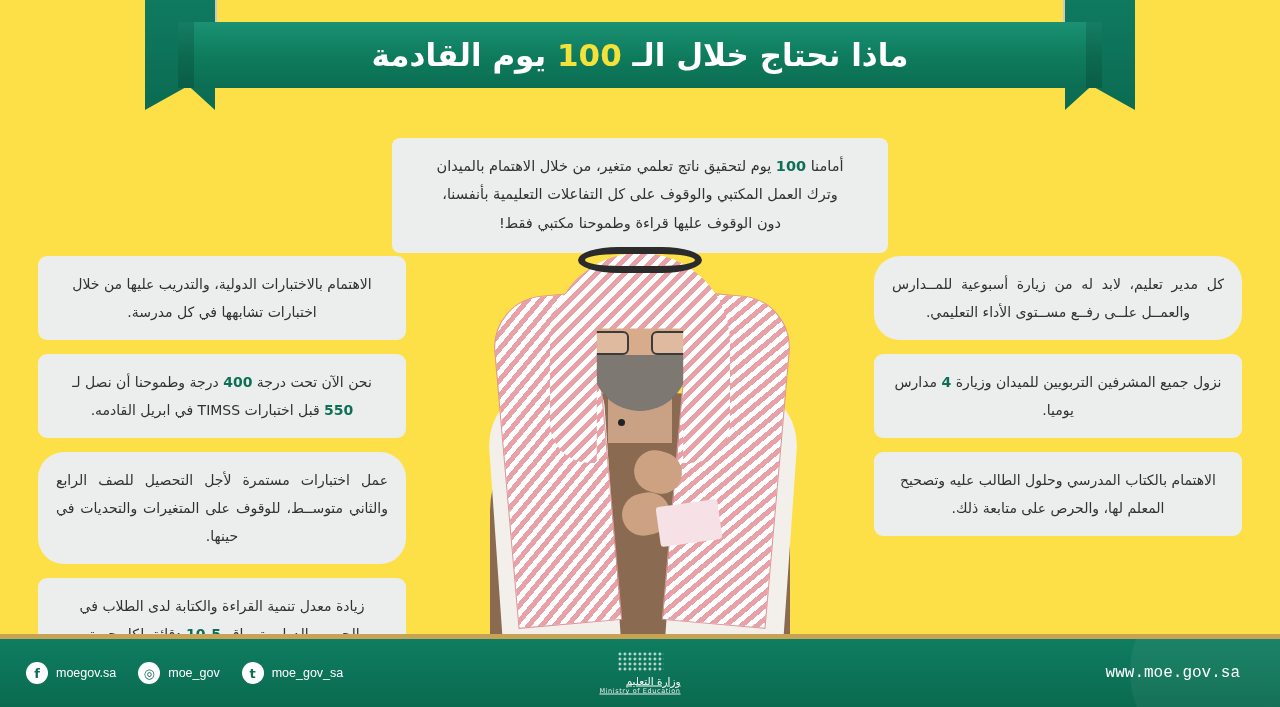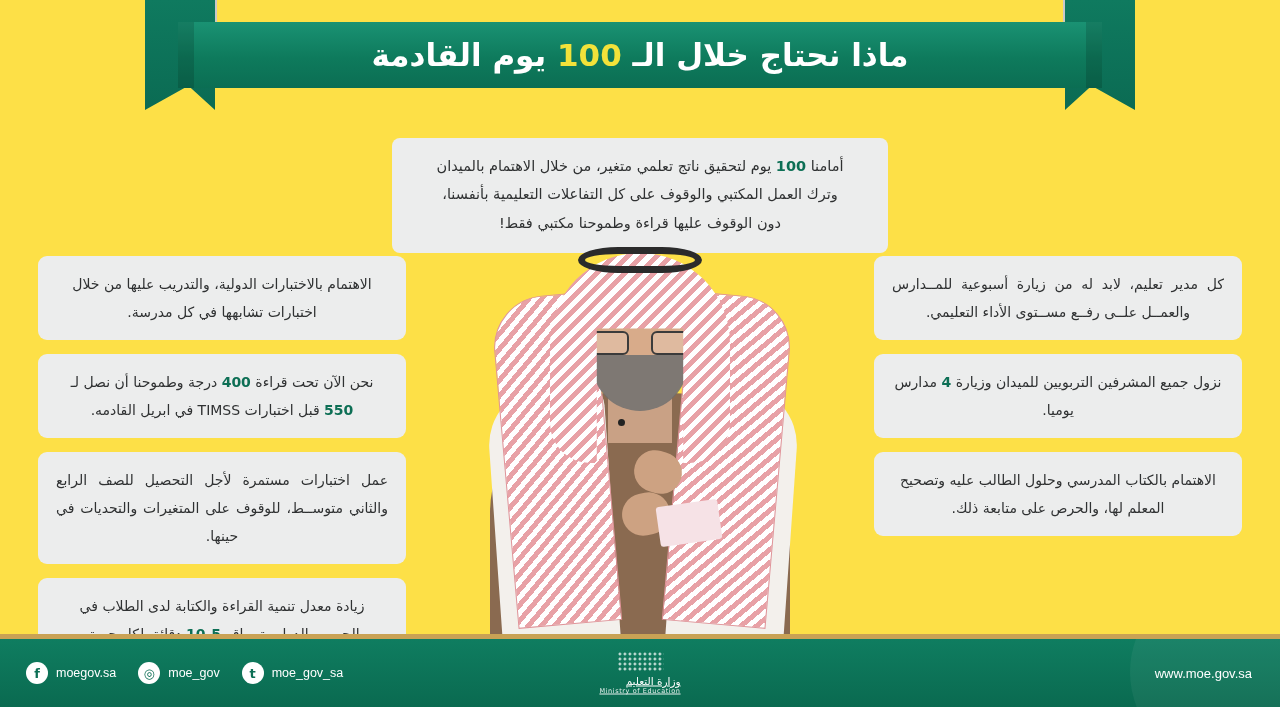--- a/index.html
+++ b/index.html
@@ -97,21 +97,21 @@
     background: #eceded;
     border-radius: 9px;
     padding: 14px 18px;
     margin-bottom: 14px;
     direction: rtl;
     text-align: center;
     color: #2f3132;
     font-size: 14px;
     line-height: 2.0;
   }
-  .card.just { text-align: justify; text-align-last: center; }
+  .card.just { text-align: justify; text-align-last: center; border-radius: 26px; }
   .card b { color: #0d6f55; font-weight: bold; }
 
   
   .photo {
     position: absolute;
     bottom: 64px; left: 50%;
     transform: translateX(-50%);
     width: 340px; height: 420px;
     overflow: hidden;
   }
@@ -257,25 +257,25 @@
     display: flex; align-items: center; justify-content: center;
     font-family: "DejaVu Sans", sans-serif;
   }
   .social .handle {
     color: #ffffff;
     font-size: 12.5px;
     font-family: "Liberation Sans", sans-serif;
   }
   .footer-url {
     position: absolute;
-    right: 28px; top: 50%;
+    right: 40px; top: 50%;
     transform: translateY(-50%);
     color: #ffffff;
-    font-size: 13px;
-    font-family: Liberation Sans, sans-serif;
+    font-size: 16px;
+    font-family: Liberation Mono, monospace;
     direction: ltr;
   }
   .moe-logo {
     position: absolute;
     left: 50%; top: 50%;
     transform: translate(-50%, -50%);
     text-align: right;
     color: #ffffff;
     text-decoration: underline;
   }
@@ -324,21 +324,21 @@
     <div class="card">
       <span>الاهتمام بالكتاب المدرسي وحلول الطالب عليه وتصحيح المعلم لها، والحرص على متابعة ذلك.</span>
     </div>
   </div>
 
   <div class="col left">
     <div class="card">
       <span>الاهتمام بالاختبارات الدولية، والتدريب عليها من خلال اختبارات تشابهها في كل مدرسة.</span>
     </div>
     <div class="card">
-      <span>نحن الآن تحت قراءة </span><b>400</b><span> درجة وطموحنا أن نصل لـ </span><b>550</b><span> قبل اختبارات TIMSS في ابريل القادمه.</span>
+      <span>نحن الآن تحت درجة </span><b>400</b><span> درجة وطموحنا أن نصل لـ </span><b>550</b><span> قبل اختبارات TIMSS في ابريل القادمه.</span>
     </div>
     <div class="card just">
       <span>عمل اختبارات مستمرة لأجل التحصيل للصف الرابع والثاني متوســط، للوقوف على المتغيرات والتحديات في حينها.</span>
     </div>
     <div class="card">
       <span>زيادة معدل تنمية القراءة والكتابة لدى الطلاب في الحصص الدراسية بواقع </span><b>5-10</b><span> دقائق لكل حصة.</span>
     </div>
   </div>
 
   <div class="photo">

